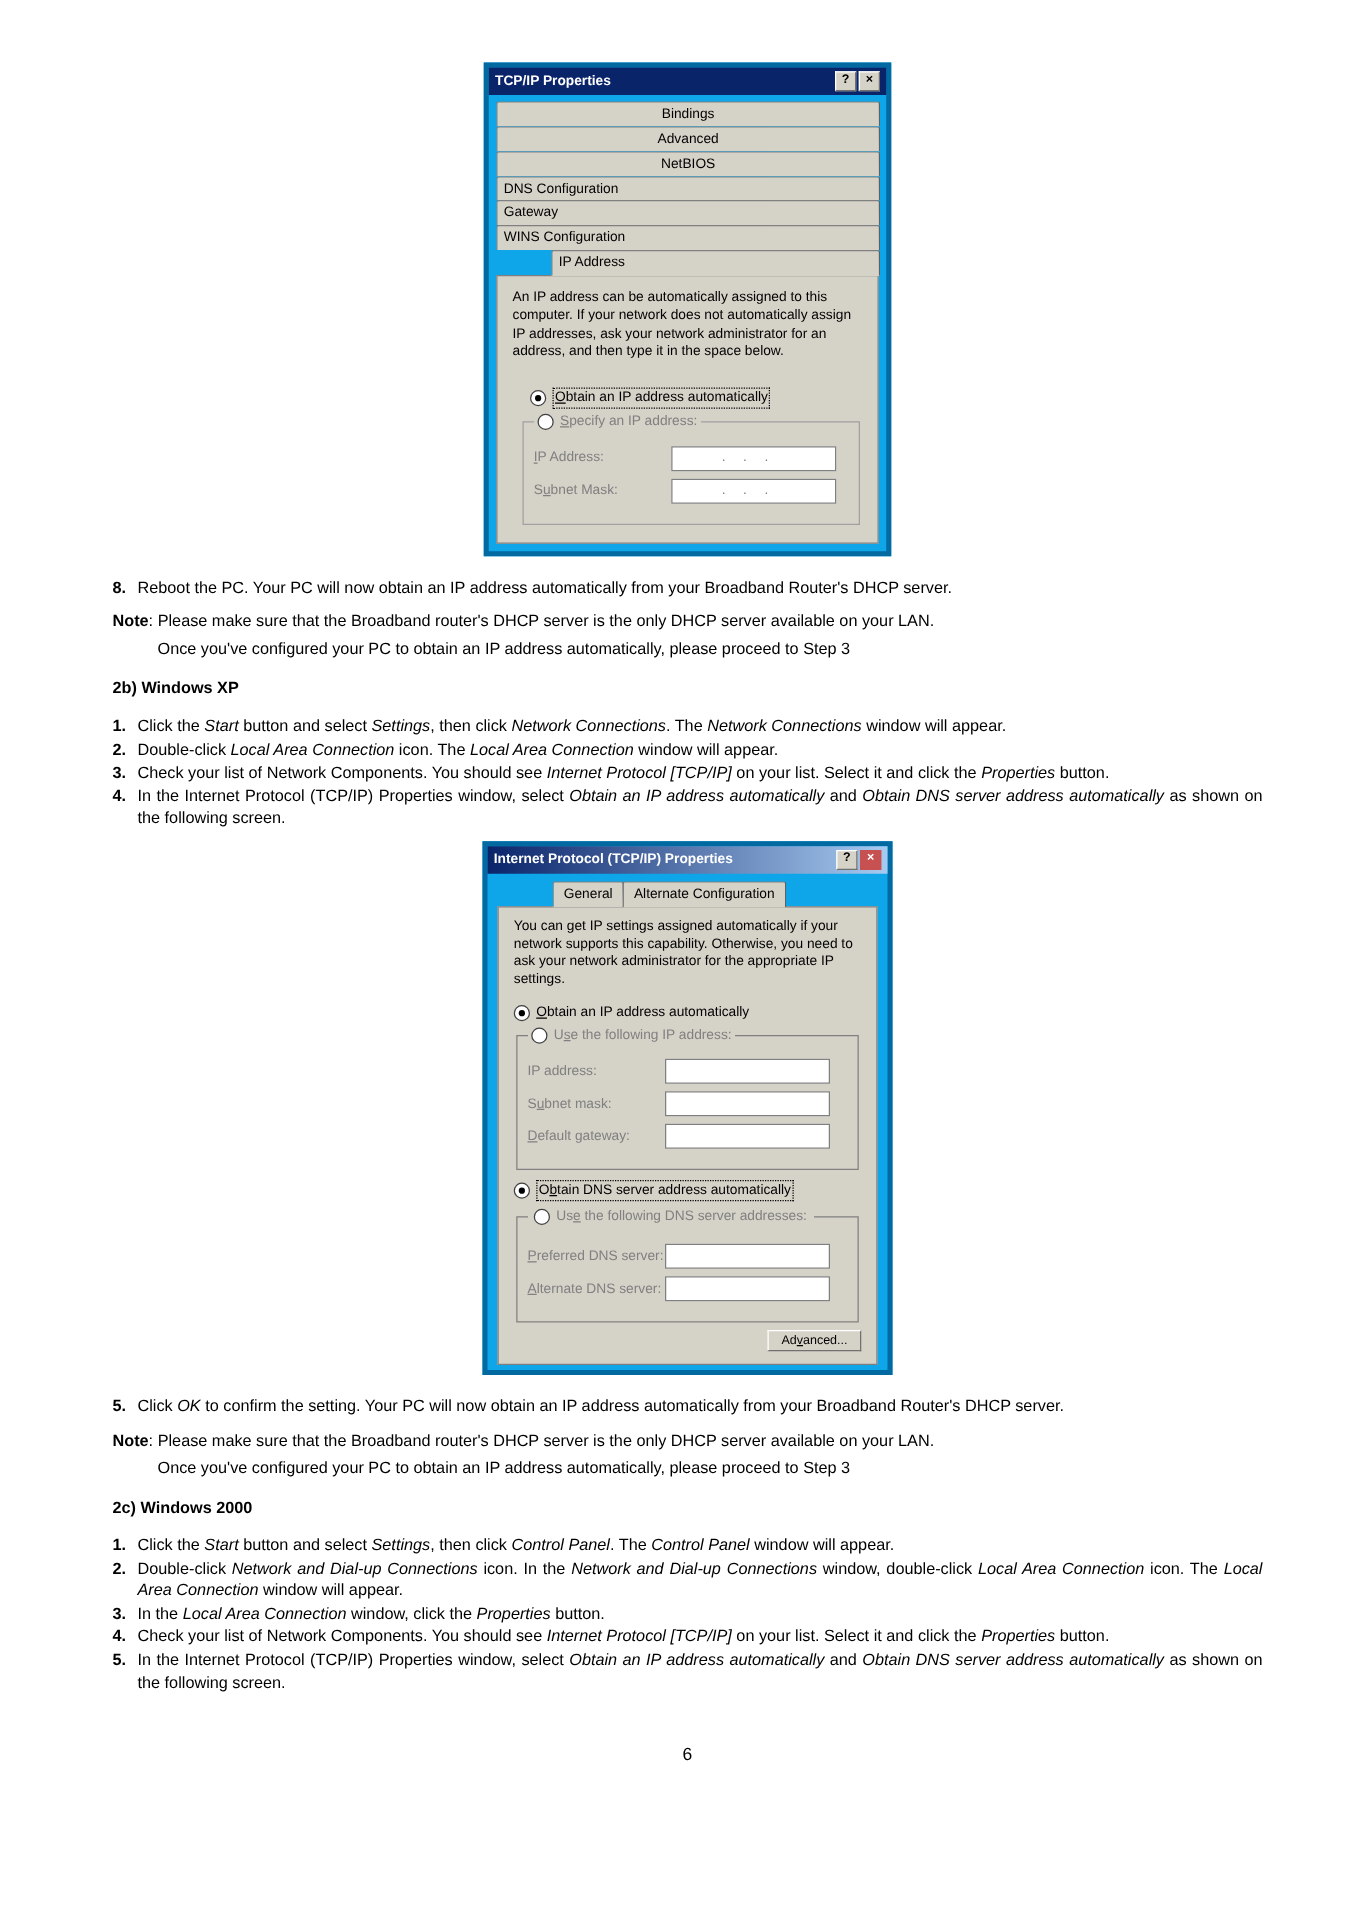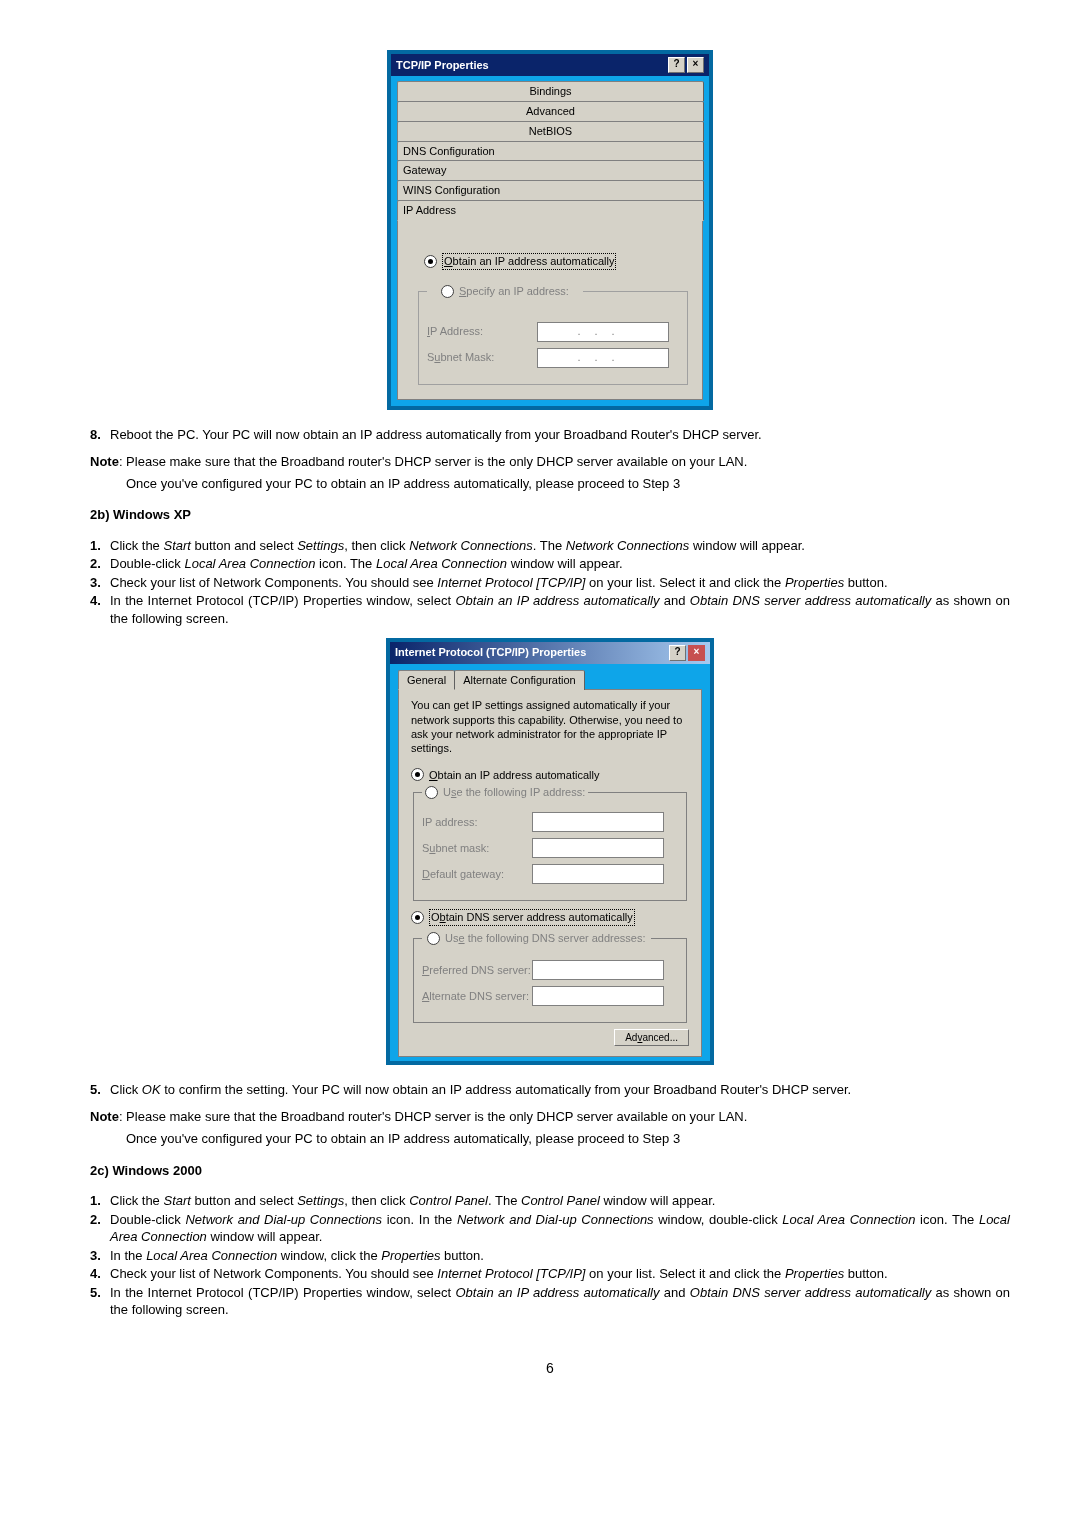--- a/index.html
+++ b/index.html
@@ -62,25 +62,25 @@
     border-top-left-radius: 2px;
     border-top-right-radius: 2px;
   }
   .tab.t1 { flex: 1; text-align: center; }
   .tab.t2 { padding: 2px 5px; }
   .tab.active {
     background: #d5d2c8;
     border-bottom: 1px solid #d5d2c8;
     position: relative;
     z-index: 1;
+    margin-left: 44px;
   }
   .tabstrip2 {
     display: flex;
     padding: 6px 8px 0 8px;
-    align-items: center;
   }
   .tabstrip2 .tab {
     padding: 2px 8px;
   }
   .tabcontent {
     border: 1px solid #808080;
     background: #d5d2c8;
     margin: -1px 6px 6px 6px;
     padding: 10px 12px 14px 12px;
   }
@@ -146,30 +146,31 @@
     <div class="tab t1">Advanced</div>
     <div class="tab t1">NetBIOS</div>
   </div>
   <div class="tabrow" style="padding-top:0">
     <div class="tab t2">DNS Configuration</div>
     <div class="tab t2">Gateway</div>
     <div class="tab t2">WINS Configuration</div>
     <div class="tab t2 active">IP Address</div>
   </div>
   <div class="tabcontent">
+    <div class="descr">An IP address can be automatically assigned to this computer. If your network does not automatically assign IP addresses, ask your network administrator for an address, and then type it in the space below.</div>
     <div style="height:18px"></div>
     <div class="radio-line" style="margin-left:14px">
       <span class="radio-dot">
           <span class="inner"></span>
         </span>
       <span class="dotted-focus u1">Obtain an IP address automatically</span>
     </div>
     <fieldset class="fieldset" style="margin-left:8px;border-color:#a0a0a0">
       <legend>
-        <span class="radio-line" style="margin:11px">
+        <span class="radio-line" style="margin:0">
           <span class="radio-dot"></span>
           <span class="u1">Specify an IP address:</span>
         </span>
       </legend>
       <div class="fldrow">
         <span class="fldlabel"><span class="ullet">I</span><span>P Address:</span></span>
         <div class="ipbox">...</div>
       </div>
       <div class="fldrow">
         <span class="fldlabel">S<span class="ullet">u</span>bnet Mask:</span>

